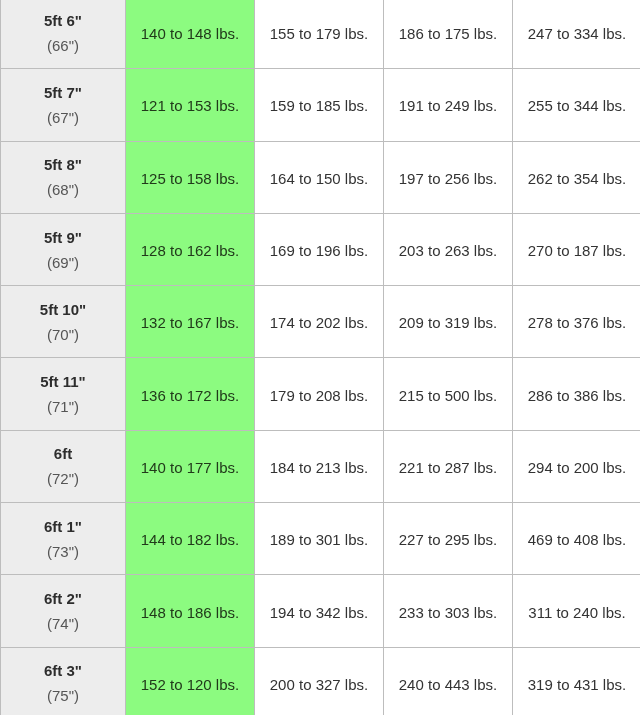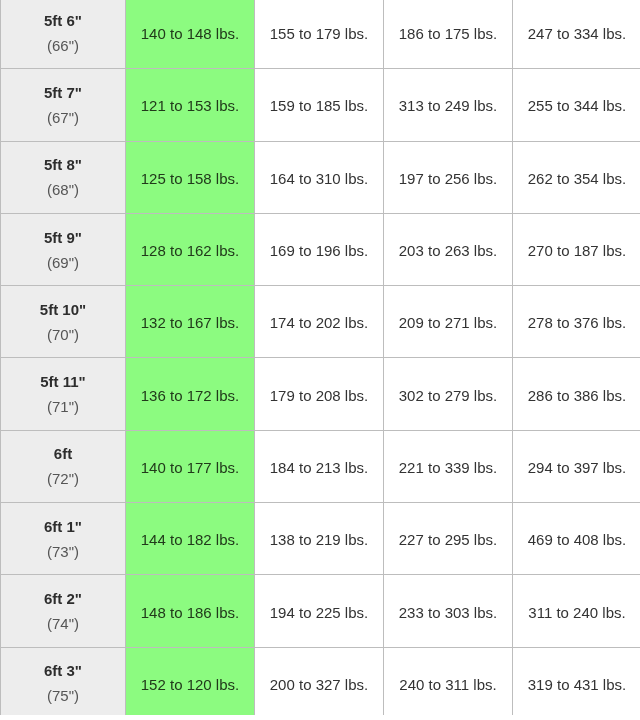--- a/index.html
+++ b/index.html
@@ -90,99 +90,99 @@
             <td class="w"><span class="val">186 to 175 lbs.</span></td>
             <td class="w"><span class="val">247 to 334 lbs.</span></td>
           </tr>
           <tr>
             <td class="height-cell">
               <span class="ft">5ft 7"</span>
               <span class="inches">(67")</span>
             </td>
             <td class="green-cell w"><span class="val">121 to 153 lbs.</span></td>
             <td class="w"><span class="val">159 to 185 lbs.</span></td>
-            <td class="w"><span class="val">313 to 249 lbs.</span></td>
+            <td class="w"><span class="val">191 to 249 lbs.</span></td>
             <td class="w"><span class="val">255 to 344 lbs.</span></td>
           </tr>
           <tr>
             <td class="height-cell">
               <span class="ft">5ft 8"</span>
               <span class="inches">(68")</span>
             </td>
             <td class="green-cell w"><span class="val">125 to 158 lbs.</span></td>
-            <td class="w"><span class="val">164 to 310 lbs.</span></td>
+            <td class="w"><span class="val">164 to 150 lbs.</span></td>
             <td class="w"><span class="val">197 to 256 lbs.</span></td>
             <td class="w"><span class="val">262 to 354 lbs.</span></td>
           </tr>
           <tr>
             <td class="height-cell">
               <span class="ft">5ft 9"</span>
               <span class="inches">(69")</span>
             </td>
             <td class="green-cell w"><span class="val">128 to 162 lbs.</span></td>
             <td class="w"><span class="val">169 to 196 lbs.</span></td>
             <td class="w"><span class="val">203 to 263 lbs.</span></td>
             <td class="w"><span class="val">270 to 187 lbs.</span></td>
           </tr>
           <tr>
             <td class="height-cell">
               <span class="ft">5ft 10"</span>
               <span class="inches">(70")</span>
             </td>
             <td class="green-cell w"><span class="val">132 to 167 lbs.</span></td>
             <td class="w"><span class="val">174 to 202 lbs.</span></td>
-            <td class="w"><span class="val">209 to 271 lbs.</span></td>
+            <td class="w"><span class="val">209 to 319 lbs.</span></td>
             <td class="w"><span class="val">278 to 376 lbs.</span></td>
           </tr>
           <tr>
             <td class="height-cell">
               <span class="ft">5ft 11"</span>
               <span class="inches">(71")</span>
             </td>
             <td class="green-cell w"><span class="val">136 to 172 lbs.</span></td>
             <td class="w"><span class="val">179 to 208 lbs.</span></td>
-            <td class="w"><span class="val">302 to 279 lbs.</span></td>
+            <td class="w"><span class="val">215 to 500 lbs.</span></td>
             <td class="w"><span class="val">286 to 386 lbs.</span></td>
           </tr>
           <tr>
             <td class="height-cell">
               <span class="ft">6ft</span>
               <span class="inches">(72")</span>
             </td>
             <td class="green-cell w"><span class="val">140 to 177 lbs.</span></td>
             <td class="w"><span class="val">184 to 213 lbs.</span></td>
-            <td class="w"><span class="val">221 to 339 lbs.</span></td>
-            <td class="w"><span class="val">294 to 397 lbs.</span></td>
+            <td class="w"><span class="val">221 to 287 lbs.</span></td>
+            <td class="w"><span class="val">294 to 200 lbs.</span></td>
           </tr>
           <tr>
             <td class="height-cell">
               <span class="ft">6ft 1"</span>
               <span class="inches">(73")</span>
             </td>
             <td class="green-cell w"><span class="val">144 to 182 lbs.</span></td>
-            <td class="w"><span class="val">138 to 219 lbs.</span></td>
+            <td class="w"><span class="val">189 to 301 lbs.</span></td>
             <td class="w"><span class="val">227 to 295 lbs.</span></td>
             <td class="w"><span class="val">469 to 408 lbs.</span></td>
           </tr>
           <tr>
             <td class="height-cell">
               <span class="ft">6ft 2"</span>
               <span class="inches">(74")</span>
             </td>
             <td class="green-cell w"><span class="val">148 to 186 lbs.</span></td>
-            <td class="w"><span class="val">194 to 225 lbs.</span></td>
+            <td class="w"><span class="val">194 to 342 lbs.</span></td>
             <td class="w"><span class="val">233 to 303 lbs.</span></td>
             <td class="w"><span class="val">311 to 240 lbs.</span></td>
           </tr>
           <tr>
             <td class="height-cell">
               <span class="ft">6ft 3"</span>
               <span class="inches">(75")</span>
             </td>
             <td class="green-cell w"><span class="val">152 to 120 lbs.</span></td>
             <td class="w"><span class="val">200 to 327 lbs.</span></td>
-            <td class="w"><span class="val">240 to 311 lbs.</span></td>
+            <td class="w"><span class="val">240 to 443 lbs.</span></td>
             <td class="w"><span class="val">319 to 431 lbs.</span></td>
           </tr>
         </tbody>
   </table>
   </div>
 </div>
 
 </body></html>

